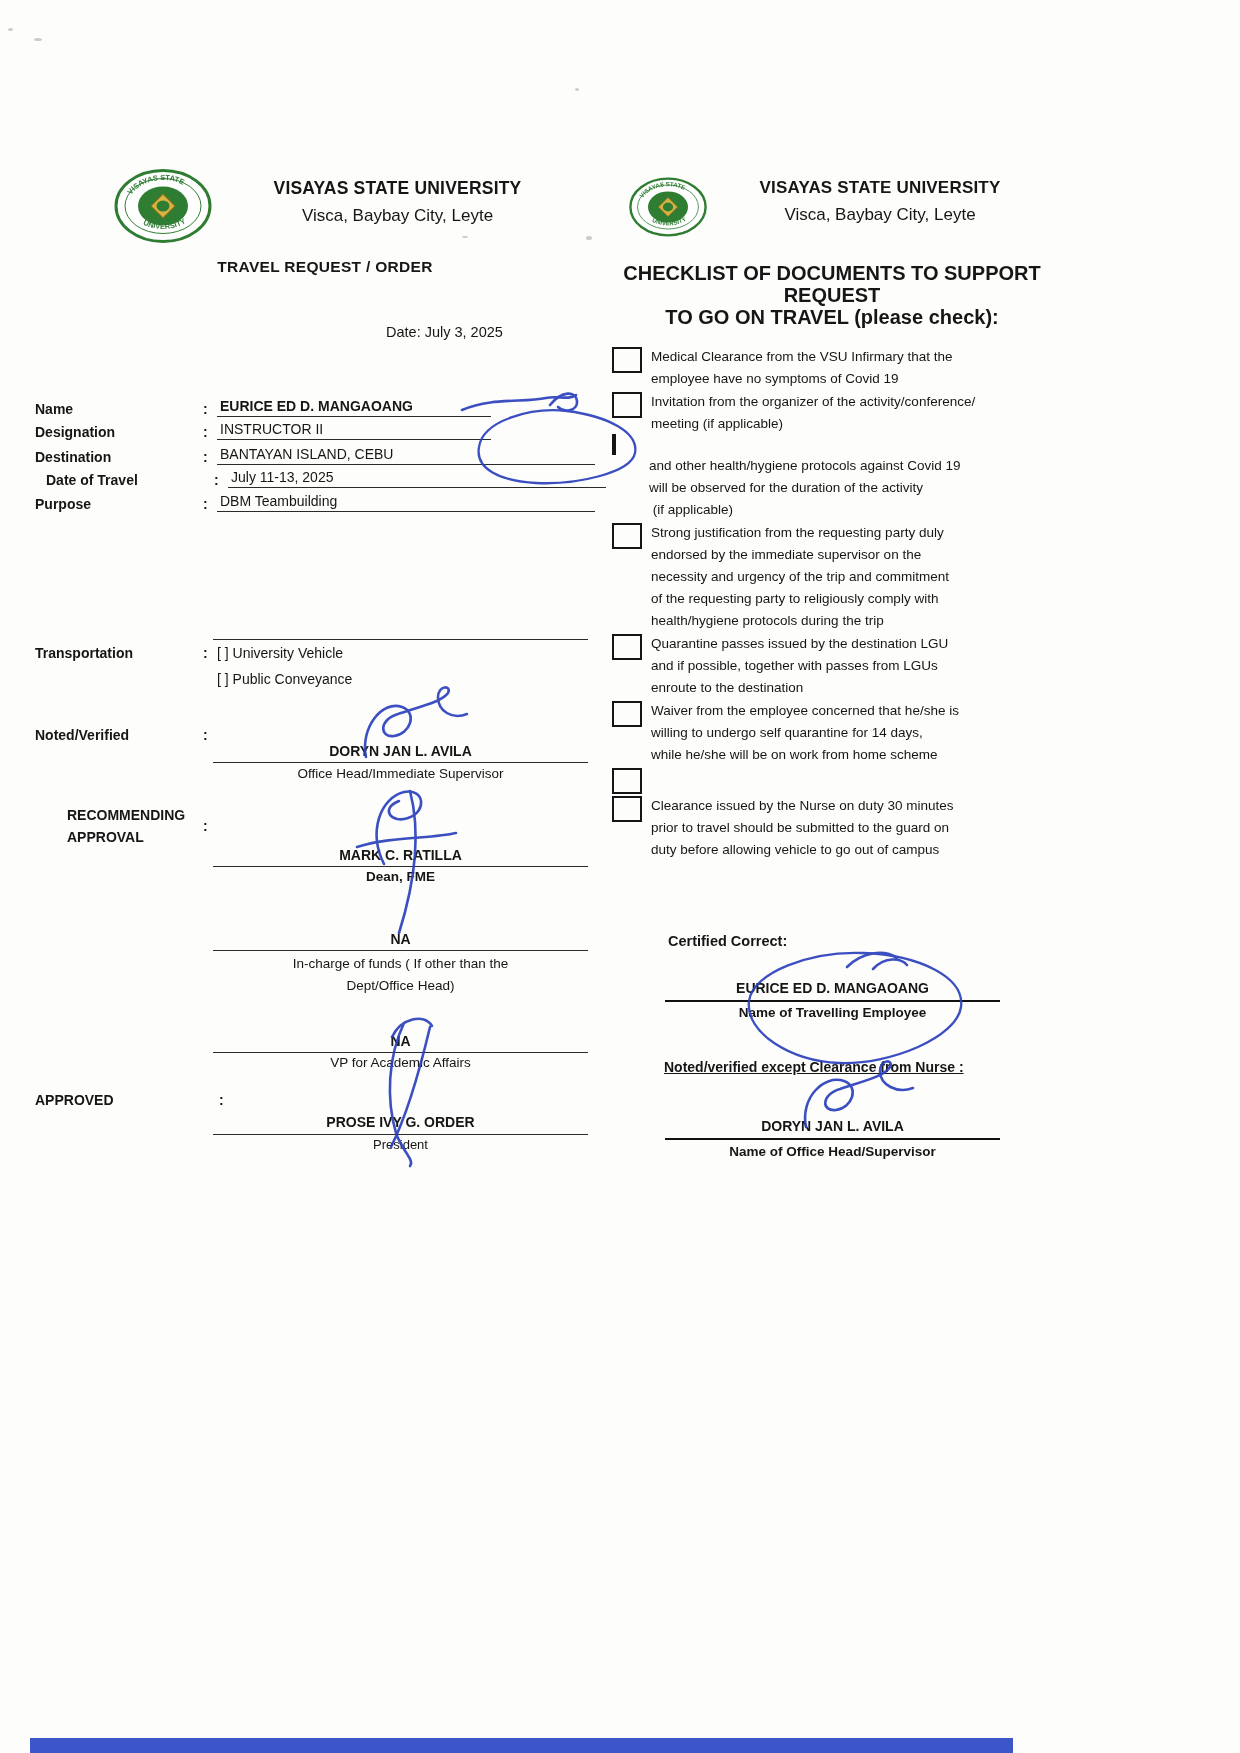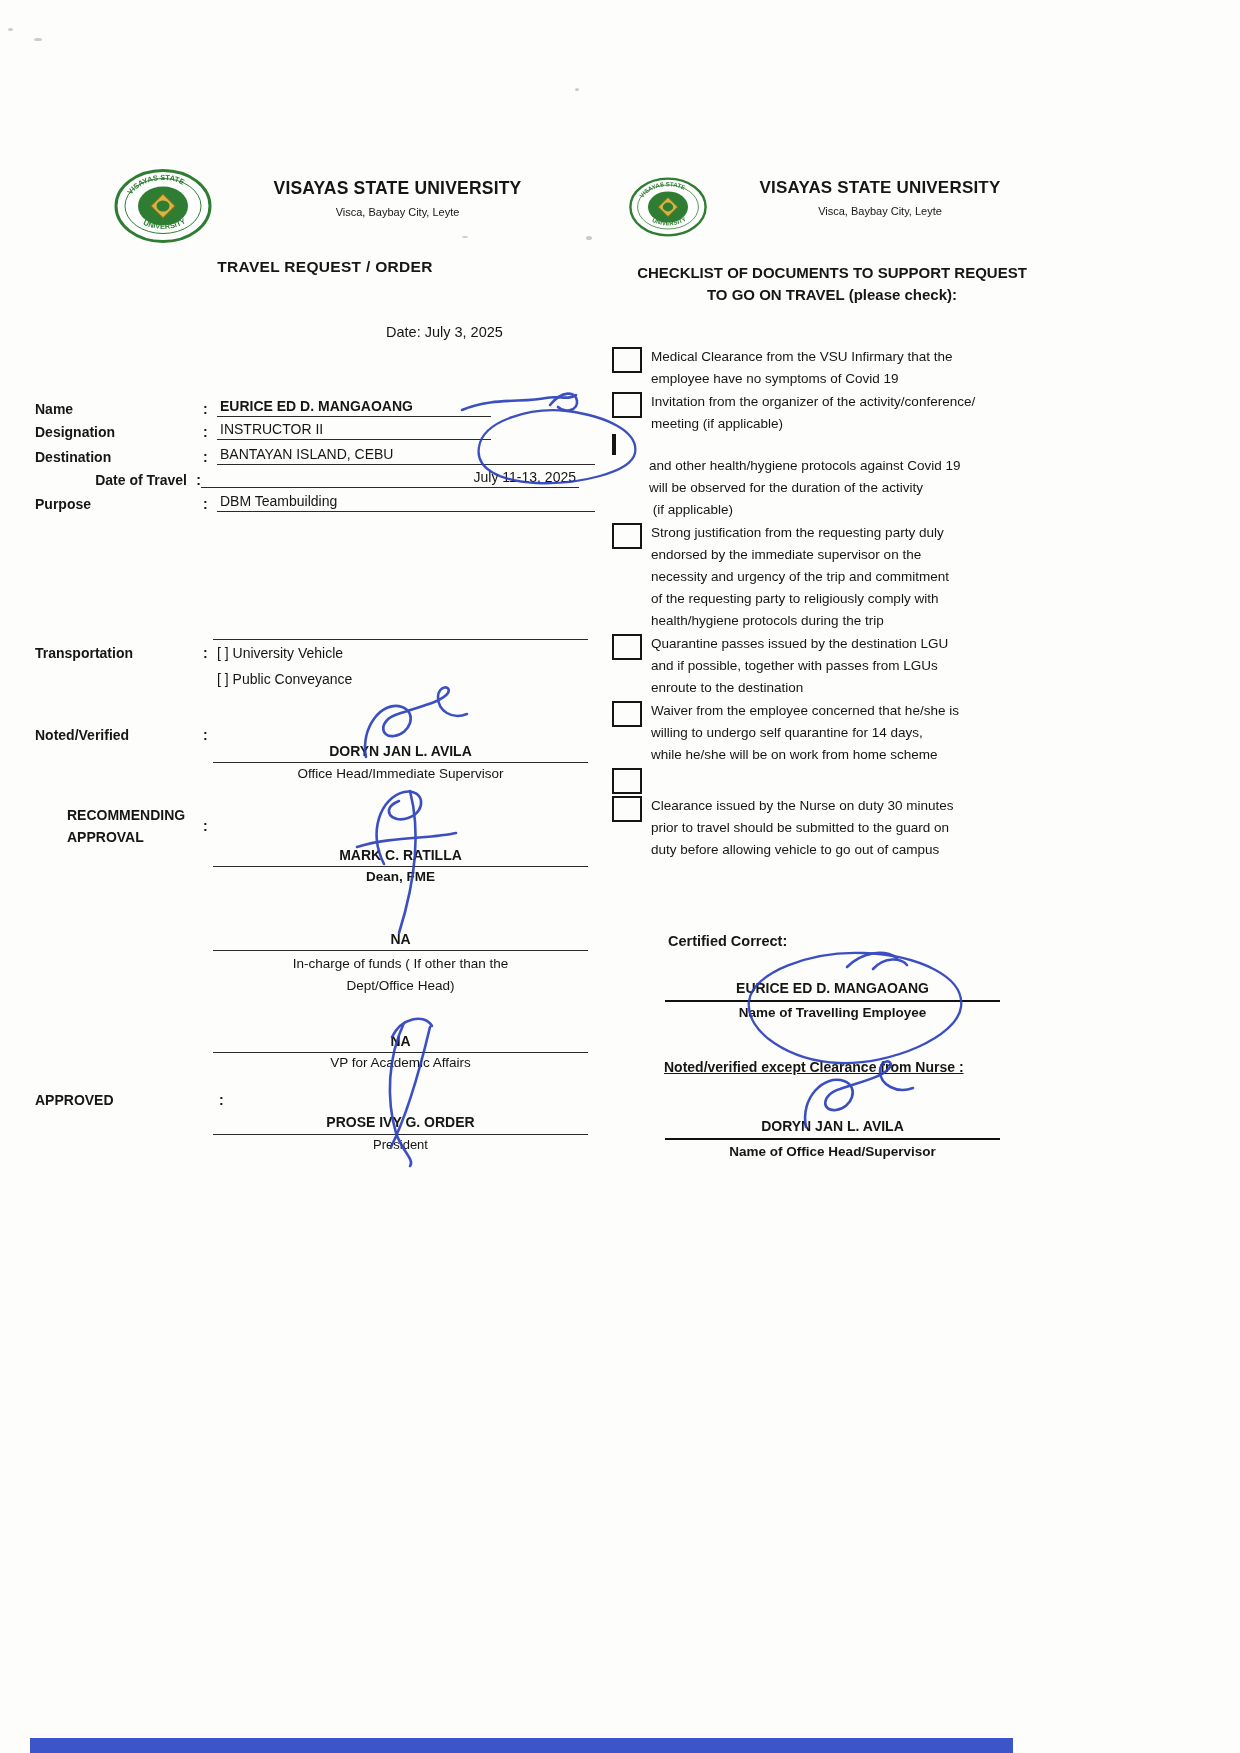--- a/index.html
+++ b/index.html
@@ -11,23 +11,23 @@
     color:#161616;
     overflow:hidden;
   }
   .abs{position:absolute;}
   .center{text-align:center;}
   .bold{font-weight:bold;}
   .pre{white-space:pre-line;}
 
   
   .uni-title{font-size:17.5px;font-weight:bold;letter-spacing:.2px;}
-  .uni-addr{font-size:11px;margin-top:7px;}
+  .uni-addr{font-size:17px;margin-top:7px;}
   .form-title{font-size:15.5px;font-weight:bold;letter-spacing:.3px;}
-  .chk-title{font-size:15px;font-weight:bold;line-height:22px;white-space:pre-line;}
+  .chk-title{font-size:20px;font-weight:bold;line-height:22px;white-space:pre-line;}
 
   
   .date-line{font-size:14.5px;}
   .f-row{display:flex;align-items:flex-end;font-size:14px;}
   .f-label{width:168px;font-weight:bold;}
   .f-colon{width:14px;font-weight:bold;}
   .f-value{border-bottom:1.5px solid #2a2a2a;padding:0 3px 2px 3px;}
   .v-short{width:268px;}
   .v-long{width:372px;}
   .v-bold{font-weight:bold;}
@@ -87,21 +87,21 @@
   <div class="abs f-row" style="left:35px;top:421px;width:560px;">
     <span class="f-label">Designation</span>
     <span class="f-colon">:</span>
     <span class="f-value v-short">INSTRUCTOR II</span>
   </div>
   <div class="abs f-row" style="left:35px;top:446px;width:560px;">
     <span class="f-label">Destination</span>
     <span class="f-colon">:</span>
     <span class="f-value v-long">BANTAYAN ISLAND, CEBU</span>
   </div>
-  <div class="abs f-row" style="left:19px;top:469px;width:560px;text-align:right;">
+  <div class="abs f-row" style="left:46px;top:469px;width:560px;">
     <span class="f-label">Date of Travel</span>
     <span class="f-colon">:</span>
     <span class="f-value v-long">July 11-13, 2025</span>
   </div>
   <div class="abs f-row" style="left:35px;top:493px;width:560px;">
     <span class="f-label">Purpose</span>
     <span class="f-colon">:</span>
     <span class="f-value v-long">DBM Teambuilding</span>
   </div>
 

